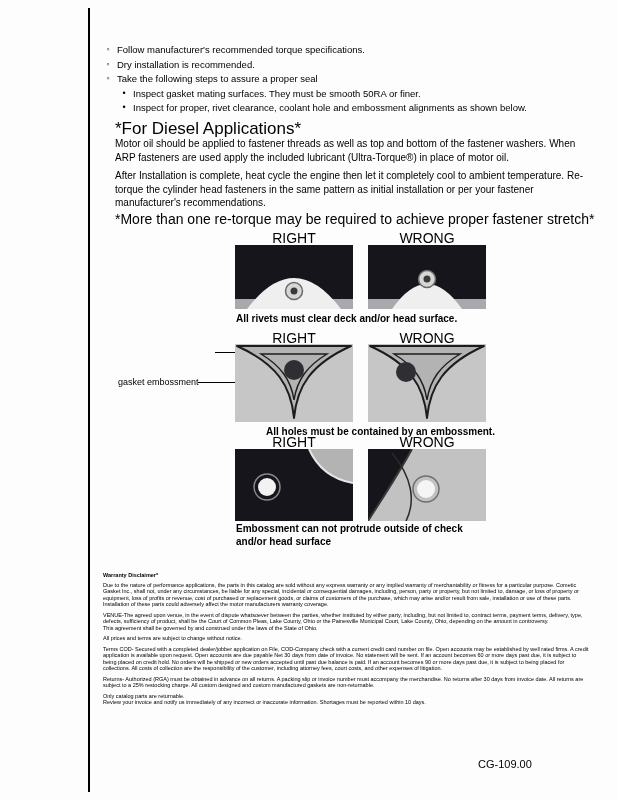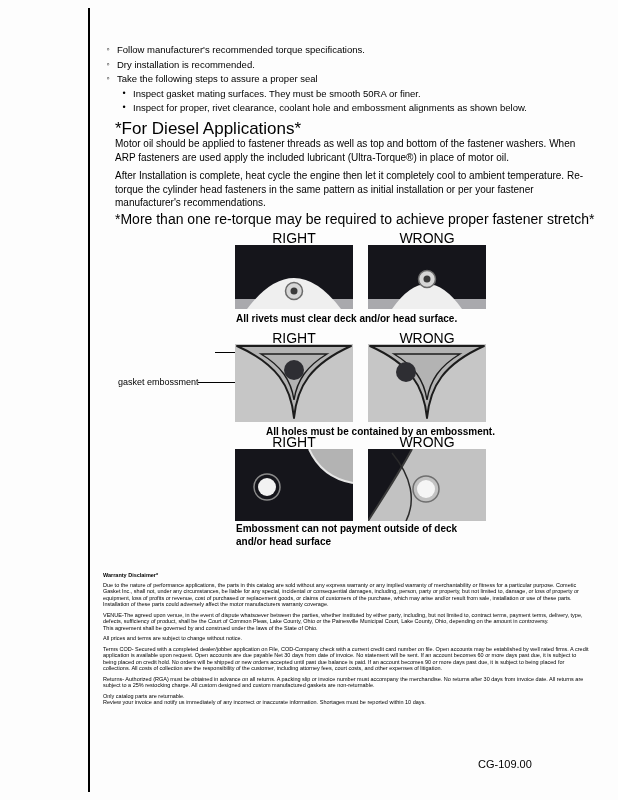--- a/index.html
+++ b/index.html
@@ -136,21 +136,21 @@
   <div class="panel" style="left:368px; top:449px;">
     <svg width="118" height="72" viewBox="0 0 118 72">
       <rect width="118" height="72" fill="#c2c2c2"></rect>
       <path d="M0,0 L44,0 C30,26 14,50 0,72 Z" fill="#15151b"></path>
       <path d="M44,0 C30,26 14,50 0,72" fill="none" stroke="#3a3a3a" stroke-width="2"></path>
       <path d="M24,4 C44,28 48,52 38,72" fill="none" stroke="#2a2a2a" stroke-width="1.5"></path>
       <circle cx="58" cy="40" r="9" fill="#f5f5f5"></circle>
       <circle cx="58" cy="40" r="13" fill="none" stroke="#6f6f6f" stroke-width="1.5"></circle>
     </svg>
   </div>
-  <div class="caption" style="left:236px; top:523px;">Embossment can not payment outside of deck
+  <div class="caption" style="left:236px; top:523px;">Embossment can not protrude outside of check
 and/or head surface</div>
 
   <div class="legal">
     <div class="legal-h">Warranty Disclaimer*</div>
     <p>Due to the nature of performance applications, the parts in this catalog are sold without any express warranty or any implied warranty of merchantability or fitness for a particular purpose.  Cometic Gasket Inc., shall not, under any circumstances, be liable for any special, incidental or consequential damages, including, person, party or property, but not limited to, damage, or loss of property or equipment, loss of profits or revenue, cost of purchased or replacement goods, or claims of customers of the purchase, which may arise and/or result from sale, installation or use of these parts.  Installation of these parts could adversely affect the motor manufacturers warranty coverage.</p>
     <p>VENUE-The agreed upon venue, in the event of dispute whatsoever between the parties, whether instituted by either party, including, but not limited to, contract terms, payment terms, delivery, type, defects, sufficiency of product, shall be the Court of Common Pleas, Lake County, Ohio or the Painesville Municipal Court, Lake County, Ohio, depending on the amount in controversy.
 This agreement shall be governed by and construed under the laws of the State of Ohio.</p>
     <p>All prices and terms are subject to change without notice.</p>
     <p>Terms COD- Secured with a completed dealer/jobber application on File, COD-Company check with a current credit card number on file.  Open accounts may be established by well rated firms.  A credit application is available upon request.  Open accounts are due payable Net 30 days from date of invoice.  No statement will be sent.  If an account becomes 60 or more days past due, it is subject to being placed on credit hold.  No orders will be shipped or new orders accepted until past due balance is paid.  If an account becomes 90 or more days past due, it is subject to being placed for collections.  All costs of collection are the responsibility of the customer, including attorney fees, court costs, and other expenses of litigation.</p>
     <p>Returns- Authorized (RGA) must be obtained in advance on all returns.  A packing slip or invoice number must accompany the merchandise.  No returns after 30 days from invoice date.  All returns are subject to a 25% restocking charge.  All custom designed and custom manufactured gaskets are non-returnable.</p>

